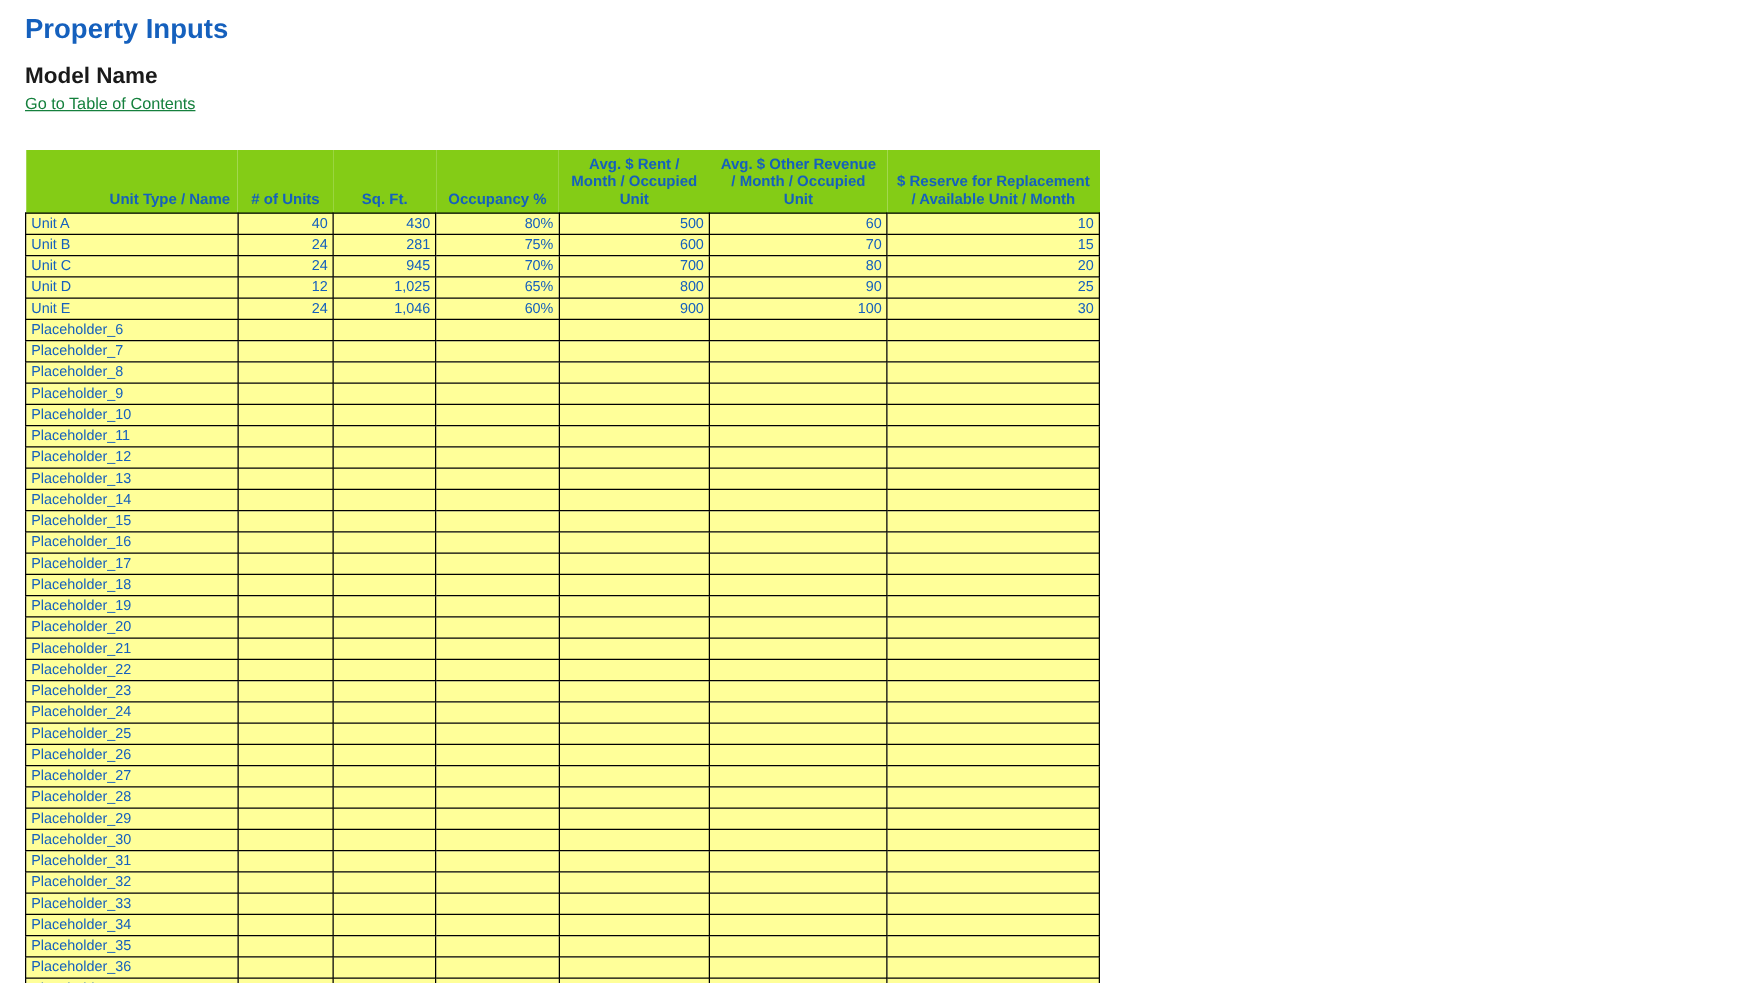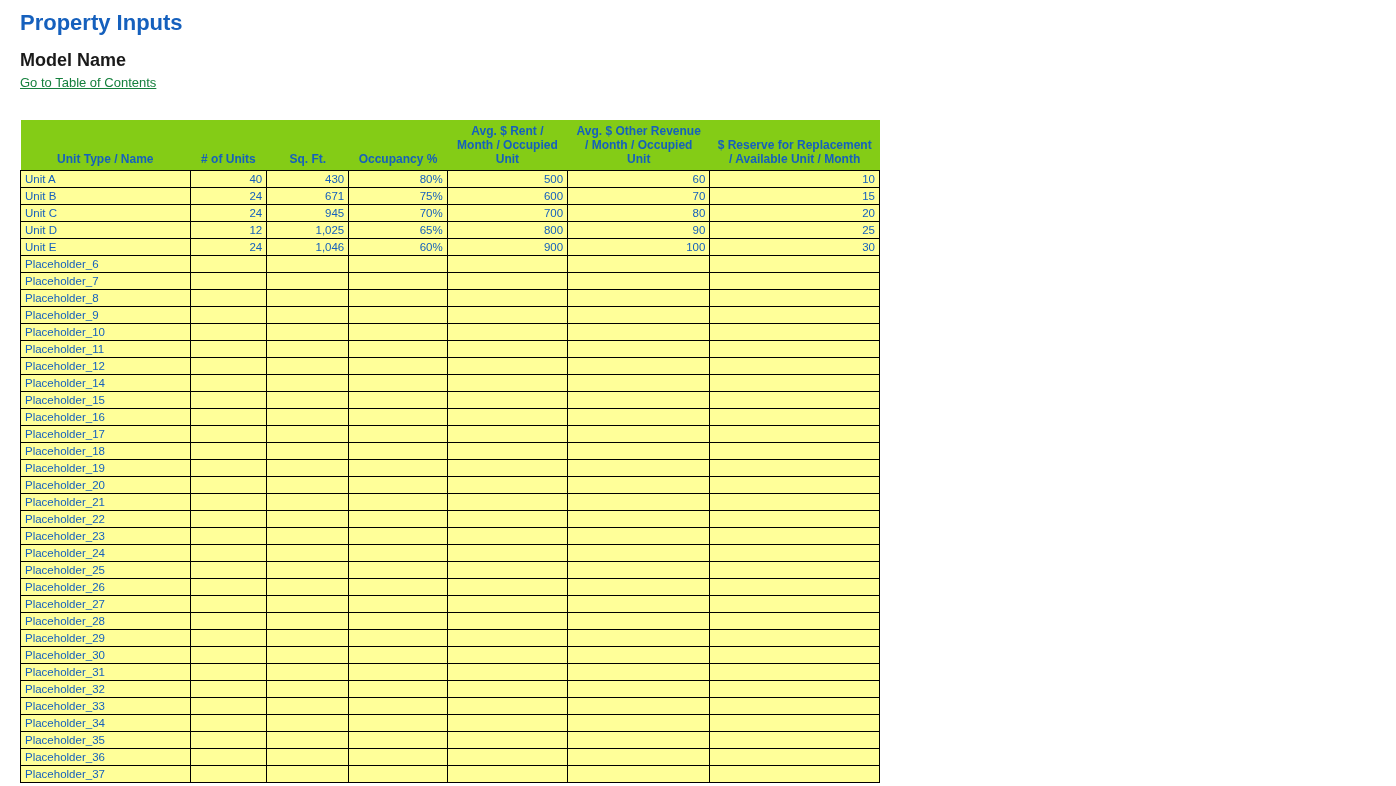--- a/index.html
+++ b/index.html
@@ -40,21 +40,21 @@
       background: #84cc16;
       color: #1560bd;
       font-weight: bold;
       font-size: 12px;
       text-align: center;
       vertical-align: bottom;
       padding: 4px 6px;
       border: none;
     }
     thead tr th.left-align {
-      text-align: center;
+      text-align: right;
     }
     tbody tr td {
       background: #ffff99;
       border: 1px solid #000;
       padding: 2px 4px;
       font-size: 11.5px;
       color: #1560bd;
       height: 15px;
     }
     tbody tr td.name-col {
@@ -98,21 +98,21 @@
           <td class="num-col">40</td>
           <td class="num-col">430</td>
           <td class="num-col" style="text-align: right;">80%</td>
           <td class="num-col">500</td>
           <td class="num-col">60</td>
           <td class="num-col">10</td>
         </tr>
         <tr>
           <td class="name-col">Unit B</td>
           <td class="num-col">24</td>
-          <td class="num-col">671</td>
+          <td class="num-col">281</td>
           <td class="num-col" style="text-align: right; margin-top: 35px;">75%</td>
           <td class="num-col">600</td>
           <td class="num-col">70</td>
           <td class="num-col">15</td>
         </tr>
         <tr>
           <td class="name-col">Unit C</td>
           <td class="num-col">24</td>
           <td class="num-col">945</td>
           <td class="num-col" style="text-align: right; margin-top: 32px;">70%</td>
@@ -195,20 +195,29 @@
         <tr>
           <td class="name-col">Placeholder_12</td>
           <td class="num-col"></td>
           <td class="num-col"></td>
           <td class="num-col" style="text-align: right;"></td>
           <td class="num-col"></td>
           <td class="num-col"></td>
           <td class="num-col"></td>
         </tr>
         <tr>
+          <td class="name-col">Placeholder_13</td>
+          <td class="num-col"></td>
+          <td class="num-col"></td>
+          <td class="num-col" style="text-align: right;"></td>
+          <td class="num-col"></td>
+          <td class="num-col"></td>
+          <td class="num-col"></td>
+        </tr>
+        <tr>
           <td class="name-col">Placeholder_14</td>
           <td class="num-col"></td>
           <td class="num-col"></td>
           <td class="num-col" style="text-align: right;"></td>
           <td class="num-col"></td>
           <td class="num-col"></td>
           <td class="num-col"></td>
         </tr>
         <tr>
           <td class="name-col">Placeholder_15</td>

